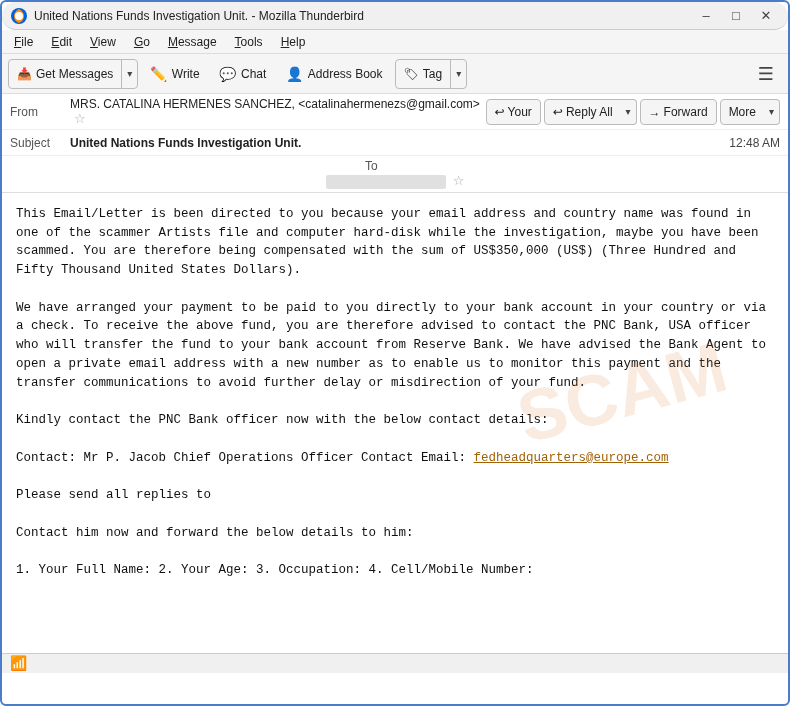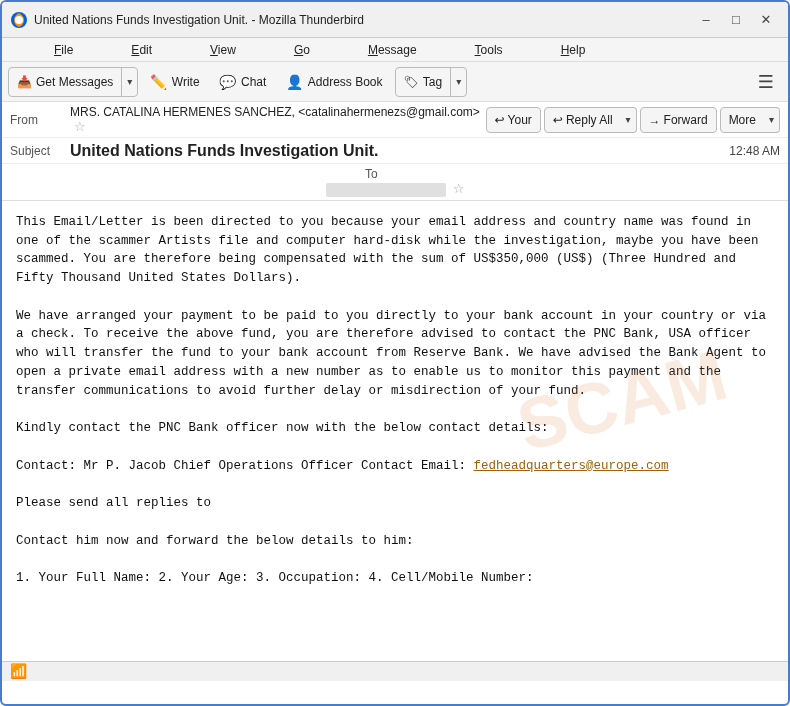--- a/index.html
+++ b/index.html
@@ -10,26 +10,27 @@
       width: 790px;
       height: 706px;
       overflow: hidden;
       border: 2px solid #4a7cc9;
       border-radius: 6px;
     }
 
     
     .titlebar {
       background: #f0f0f0;
-      height: 36px;
+      height: 28px;
       display: flex;
       align-items: center;
       padding: 0 8px;
       border-bottom: 1px solid #ccc;
       user-select: none;
+      border-radius: 15px;
     }
     .titlebar-icon {
       width: 18px;
       height: 18px;
       margin-right: 6px;
     }
     .titlebar-title {
       flex: 1;
       font-size: 12px;
       color: #222;
@@ -63,21 +64,20 @@
       gap: 2px;
     }
     .menu-item {
       padding: 2px 8px;
       font-size: 12px;
       color: #222;
       cursor: pointer;
       border-radius: 3px;
       text-decoration: underline;
       text-decoration-color: transparent;
-      margin-left: 40px;
     }
     .menu-item span { text-decoration: underline; text-decoration-color: #222; text-underline-offset: 1px; }
 
     
     .toolbar {
       background: #f5f5f5;
       height: 40px;
       display: flex;
       align-items: center;
       padding: 0 6px;
@@ -206,21 +206,21 @@
     }
     .action-btn-pair .action-btn {
       border-radius: 4px 0 0 4px;
     }
 
     .subject-time {
       display: flex;
       align-items: center;
       justify-content: space-between;
     }
-    .subject-bold { font-weight: bold; font-size: 16px; }
+    .subject-bold { font-weight: bold; font-size: 12px; }
     .time-text { font-size: 12px; color: #444; }
     .email-scroll-area {
       position: relative;
       height: 100%;
       overflow-y: scroll;
       overflow-x: hidden;
       scrollbar-width: thin;
     }
     .email-body {
       padding: 12px 14px;

